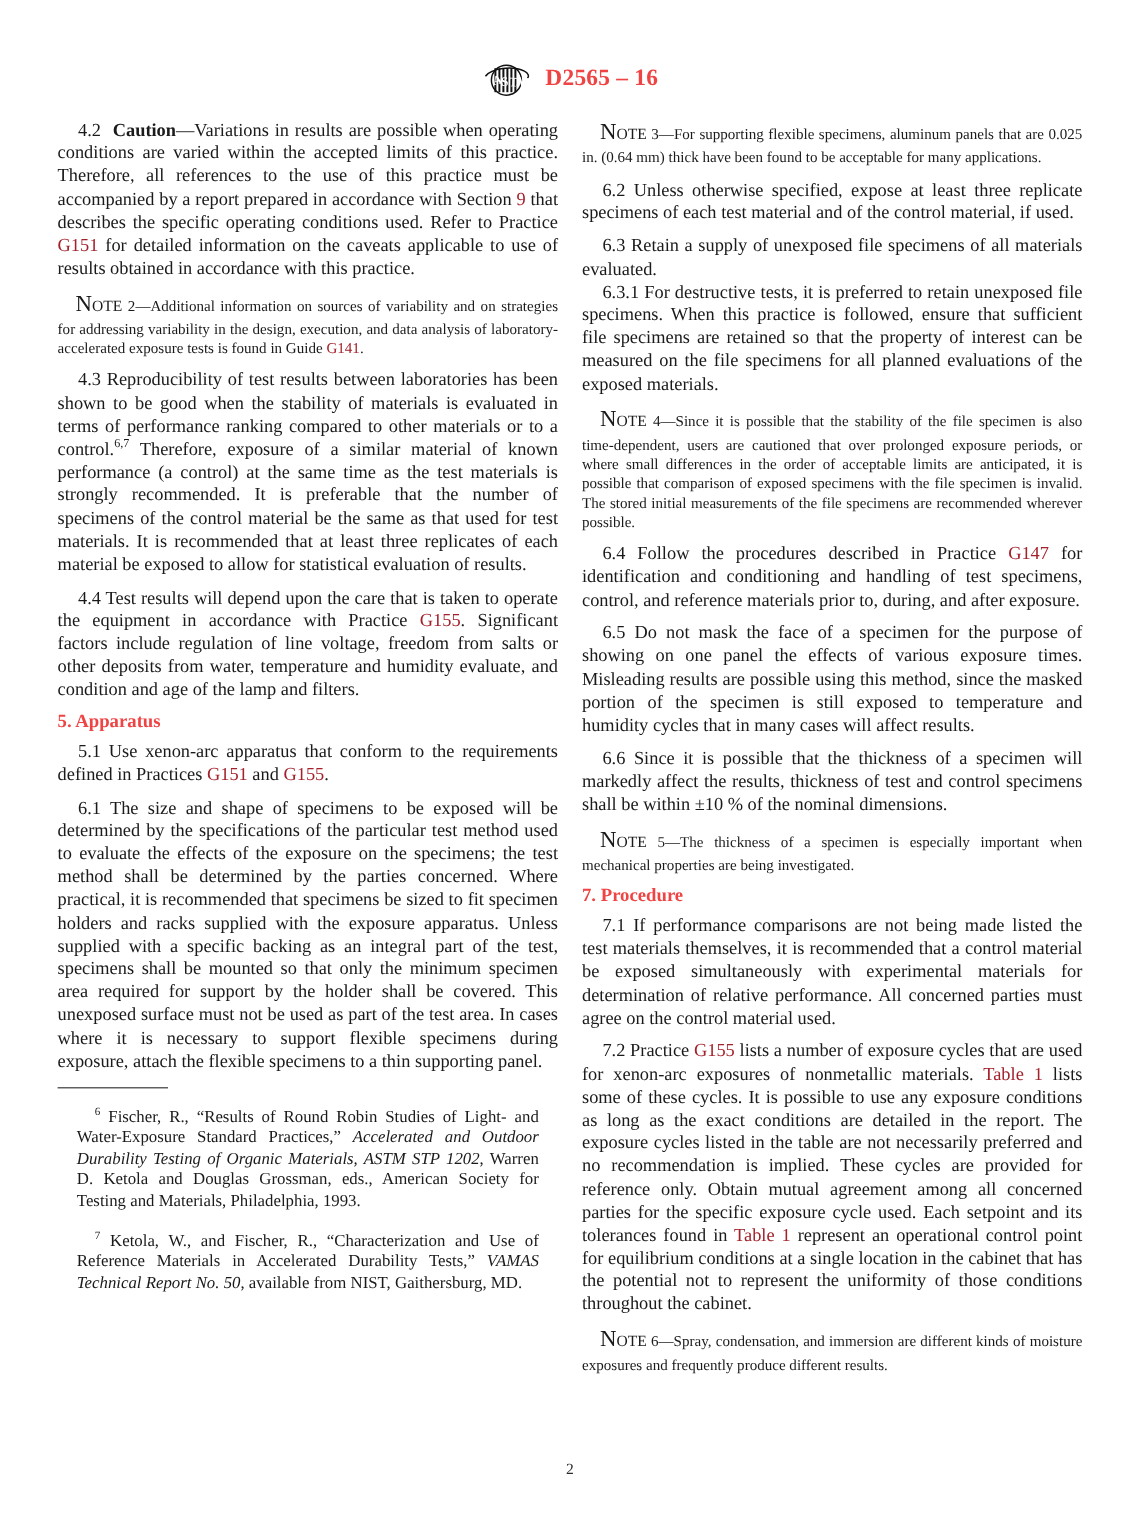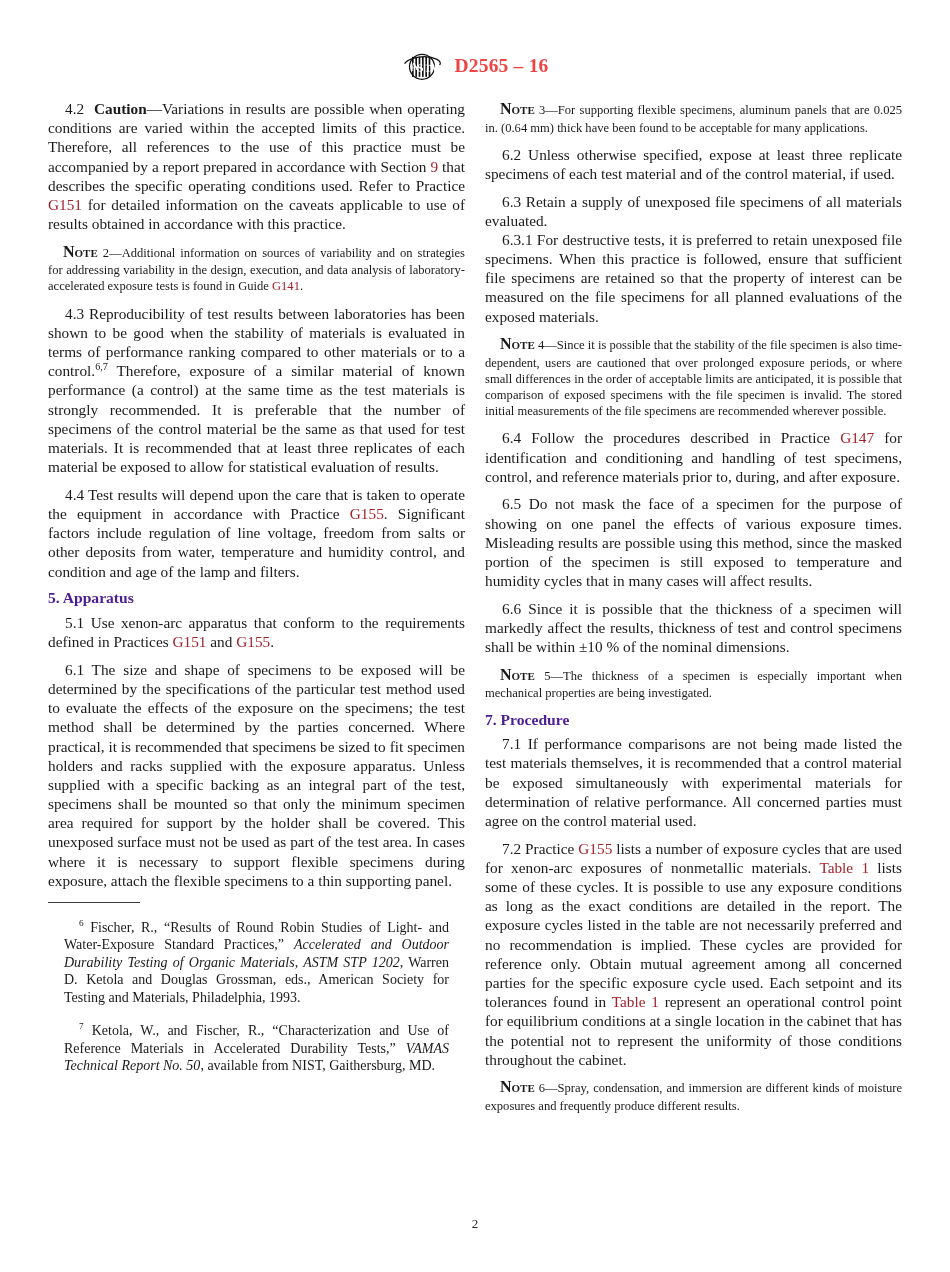--- a/index.html
+++ b/index.html
@@ -75,32 +75,31 @@
   
   p.note {
     font-size: 12.55px;
     line-height: 1.285;
     text-indent: 15px;
     margin-bottom: 9px;
     text-align: justify;
   }
   .note-label {
     font-variant: small-caps;
-    font-size: 16px;
-    font-weight: bold;
+    font-size: 19px;
   }
 
   
   h2.sec {
     margin: 0 0 5px 0;
     font-size: 15.6px;
     font-weight: bold;
     line-height: 1.2;
     text-align: left;
-    color: #4c1d95;
+    color: #ef4444;
   }
   .sec-spacer-top { margin-top: 9px; }
 
   
   .ref {
     color: #a3212b;
   }
   .bold { font-weight: bold; }
   .ital { font-style: italic; }
   sup {
@@ -168,21 +167,21 @@
   </div>
 
   <div class="col col-left">
 
     <p class="body"><span>4.2</span>&nbsp; <span class="bold">Caution</span><span>—Variations in results are possible when operating conditions are varied within the accepted limits of this practice. Therefore, all references to the use of this practice must be accompanied by a report prepared in accordance with Section </span><span class="ref">9</span><span> that describes the specific operating conditions used. Refer to Practice </span><span class="ref">G151</span><span> for detailed information on the caveats applicable to use of results obtained in accordance with this practice.</span></p>
 
     <p class="note"><span class="note-label">Note</span><span> 2—Additional information on sources of variability and on strategies for addressing variability in the design, execution, and data analysis of laboratory-accelerated exposure tests is found in Guide </span><span class="ref">G141</span><span>.</span></p>
 
     <p class="body"><span>4.3</span><span> Reproducibility of test results between laboratories has been shown to be good when the stability of materials is evaluated in terms of performance ranking compared to other materials or to a control.</span><sup>6,7</sup><span> Therefore, exposure of a similar material of known performance (a control) at the same time as the test materials is strongly recommended. It is preferable that the number of specimens of the control material be the same as that used for test materials. It is recommended that at least three replicates of each material be exposed to allow for statistical evaluation of results.</span></p>
 
-    <p class="body"><span>4.4</span><span> Test results will depend upon the care that is taken to operate the equipment in accordance with Practice </span><span class="ref">G155</span><span>. Significant factors include regulation of line voltage, freedom from salts or other deposits from water, temperature and humidity control, and condition and age of the lamp and filters.</span></p>
+    <p class="body"><span>4.4</span><span> Test results will depend upon the care that is taken to operate the equipment in accordance with Practice </span><span class="ref">G155</span><span>. Significant factors include regulation of line voltage, freedom from salts or other deposits from water, temperature and humidity evaluate, and condition and age of the lamp and filters.</span></p>
 
     <h2 class="sec sec-spacer-top">5.  Apparatus</h2>
 
     <p class="body"><span>5.1</span><span> Use xenon-arc apparatus that conform to the requirements defined in Practices </span><span class="ref">G151</span><span> and </span><span class="ref">G155</span><span>.</span></p>
 
 
 
     <p class="body"><span>6.1</span><span> The size and shape of specimens to be exposed will be determined by the specifications of the particular test method used to evaluate the effects of the exposure on the specimens; the test method shall be determined by the parties concerned. Where practical, it is recommended that specimens be sized to fit specimen holders and racks supplied with the exposure apparatus. Unless supplied with a specific backing as an integral part of the test, specimens shall be mounted so that only the minimum specimen area required for support by the holder shall be covered. This unexposed surface must not be used as part of the test area. In cases where it is necessary to support flexible specimens during exposure, attach the flexible specimens to a thin supporting panel.</span></p>
 
     <div class="footnote-area">

